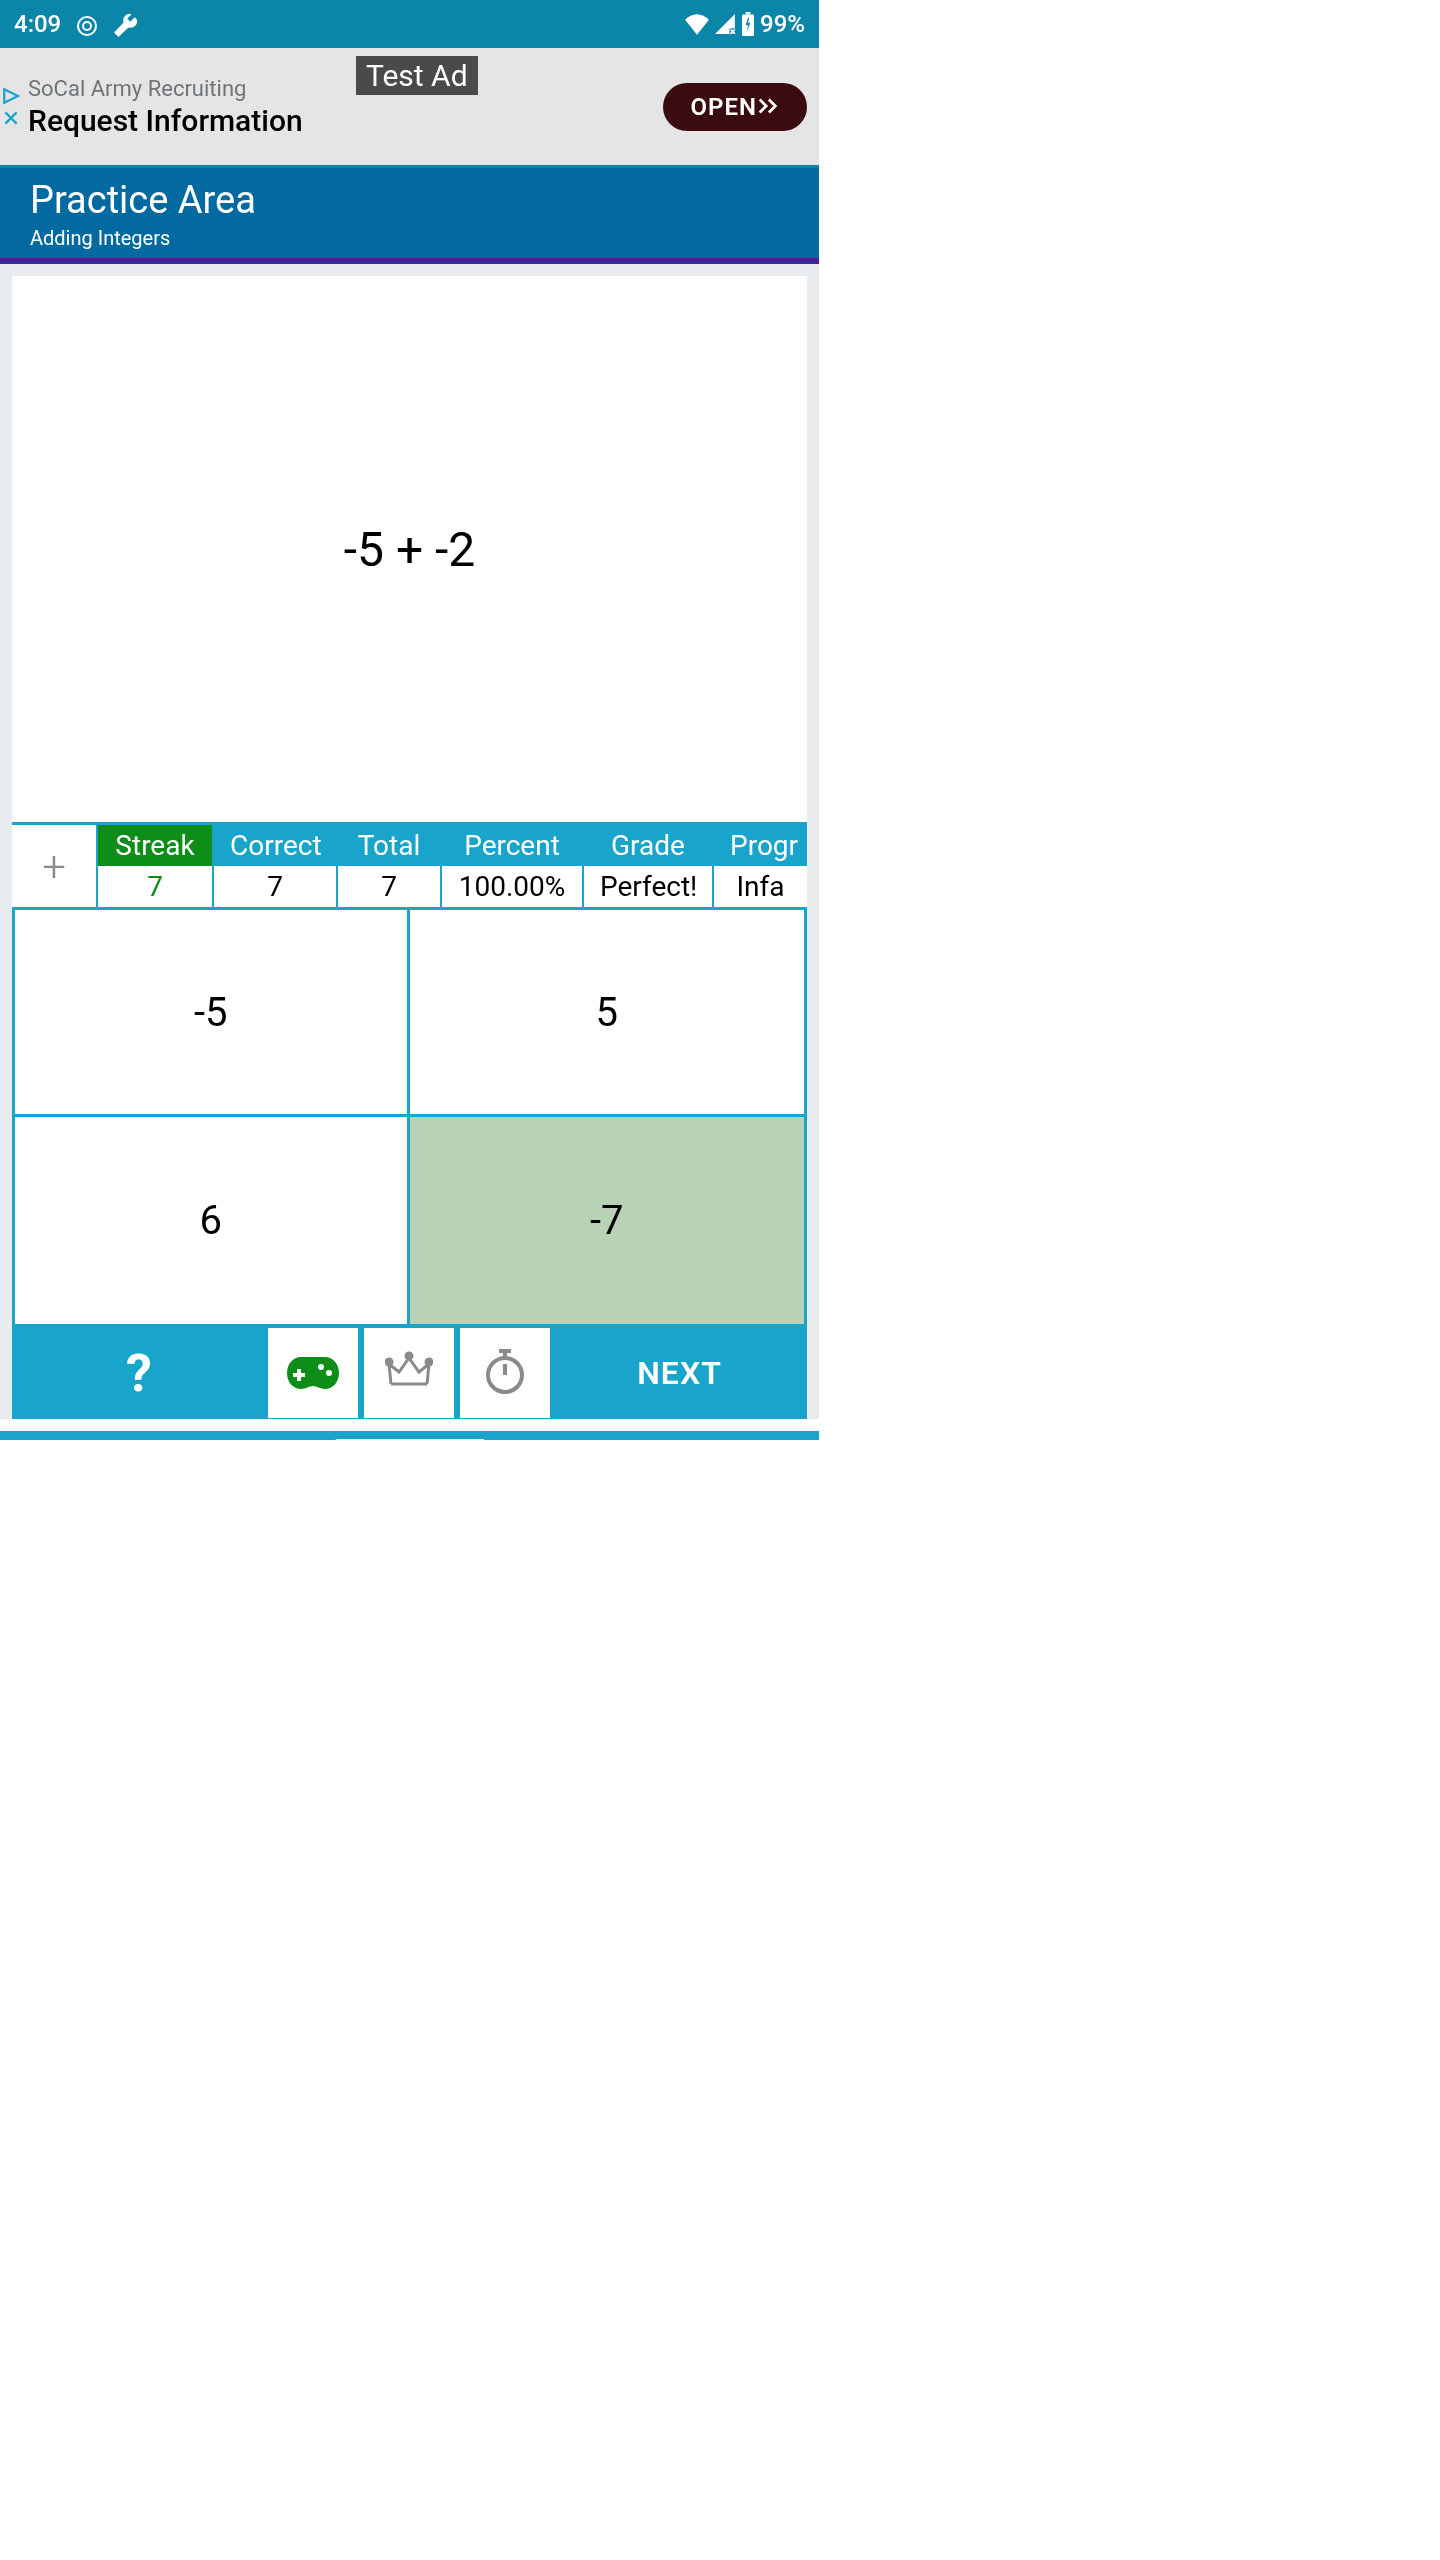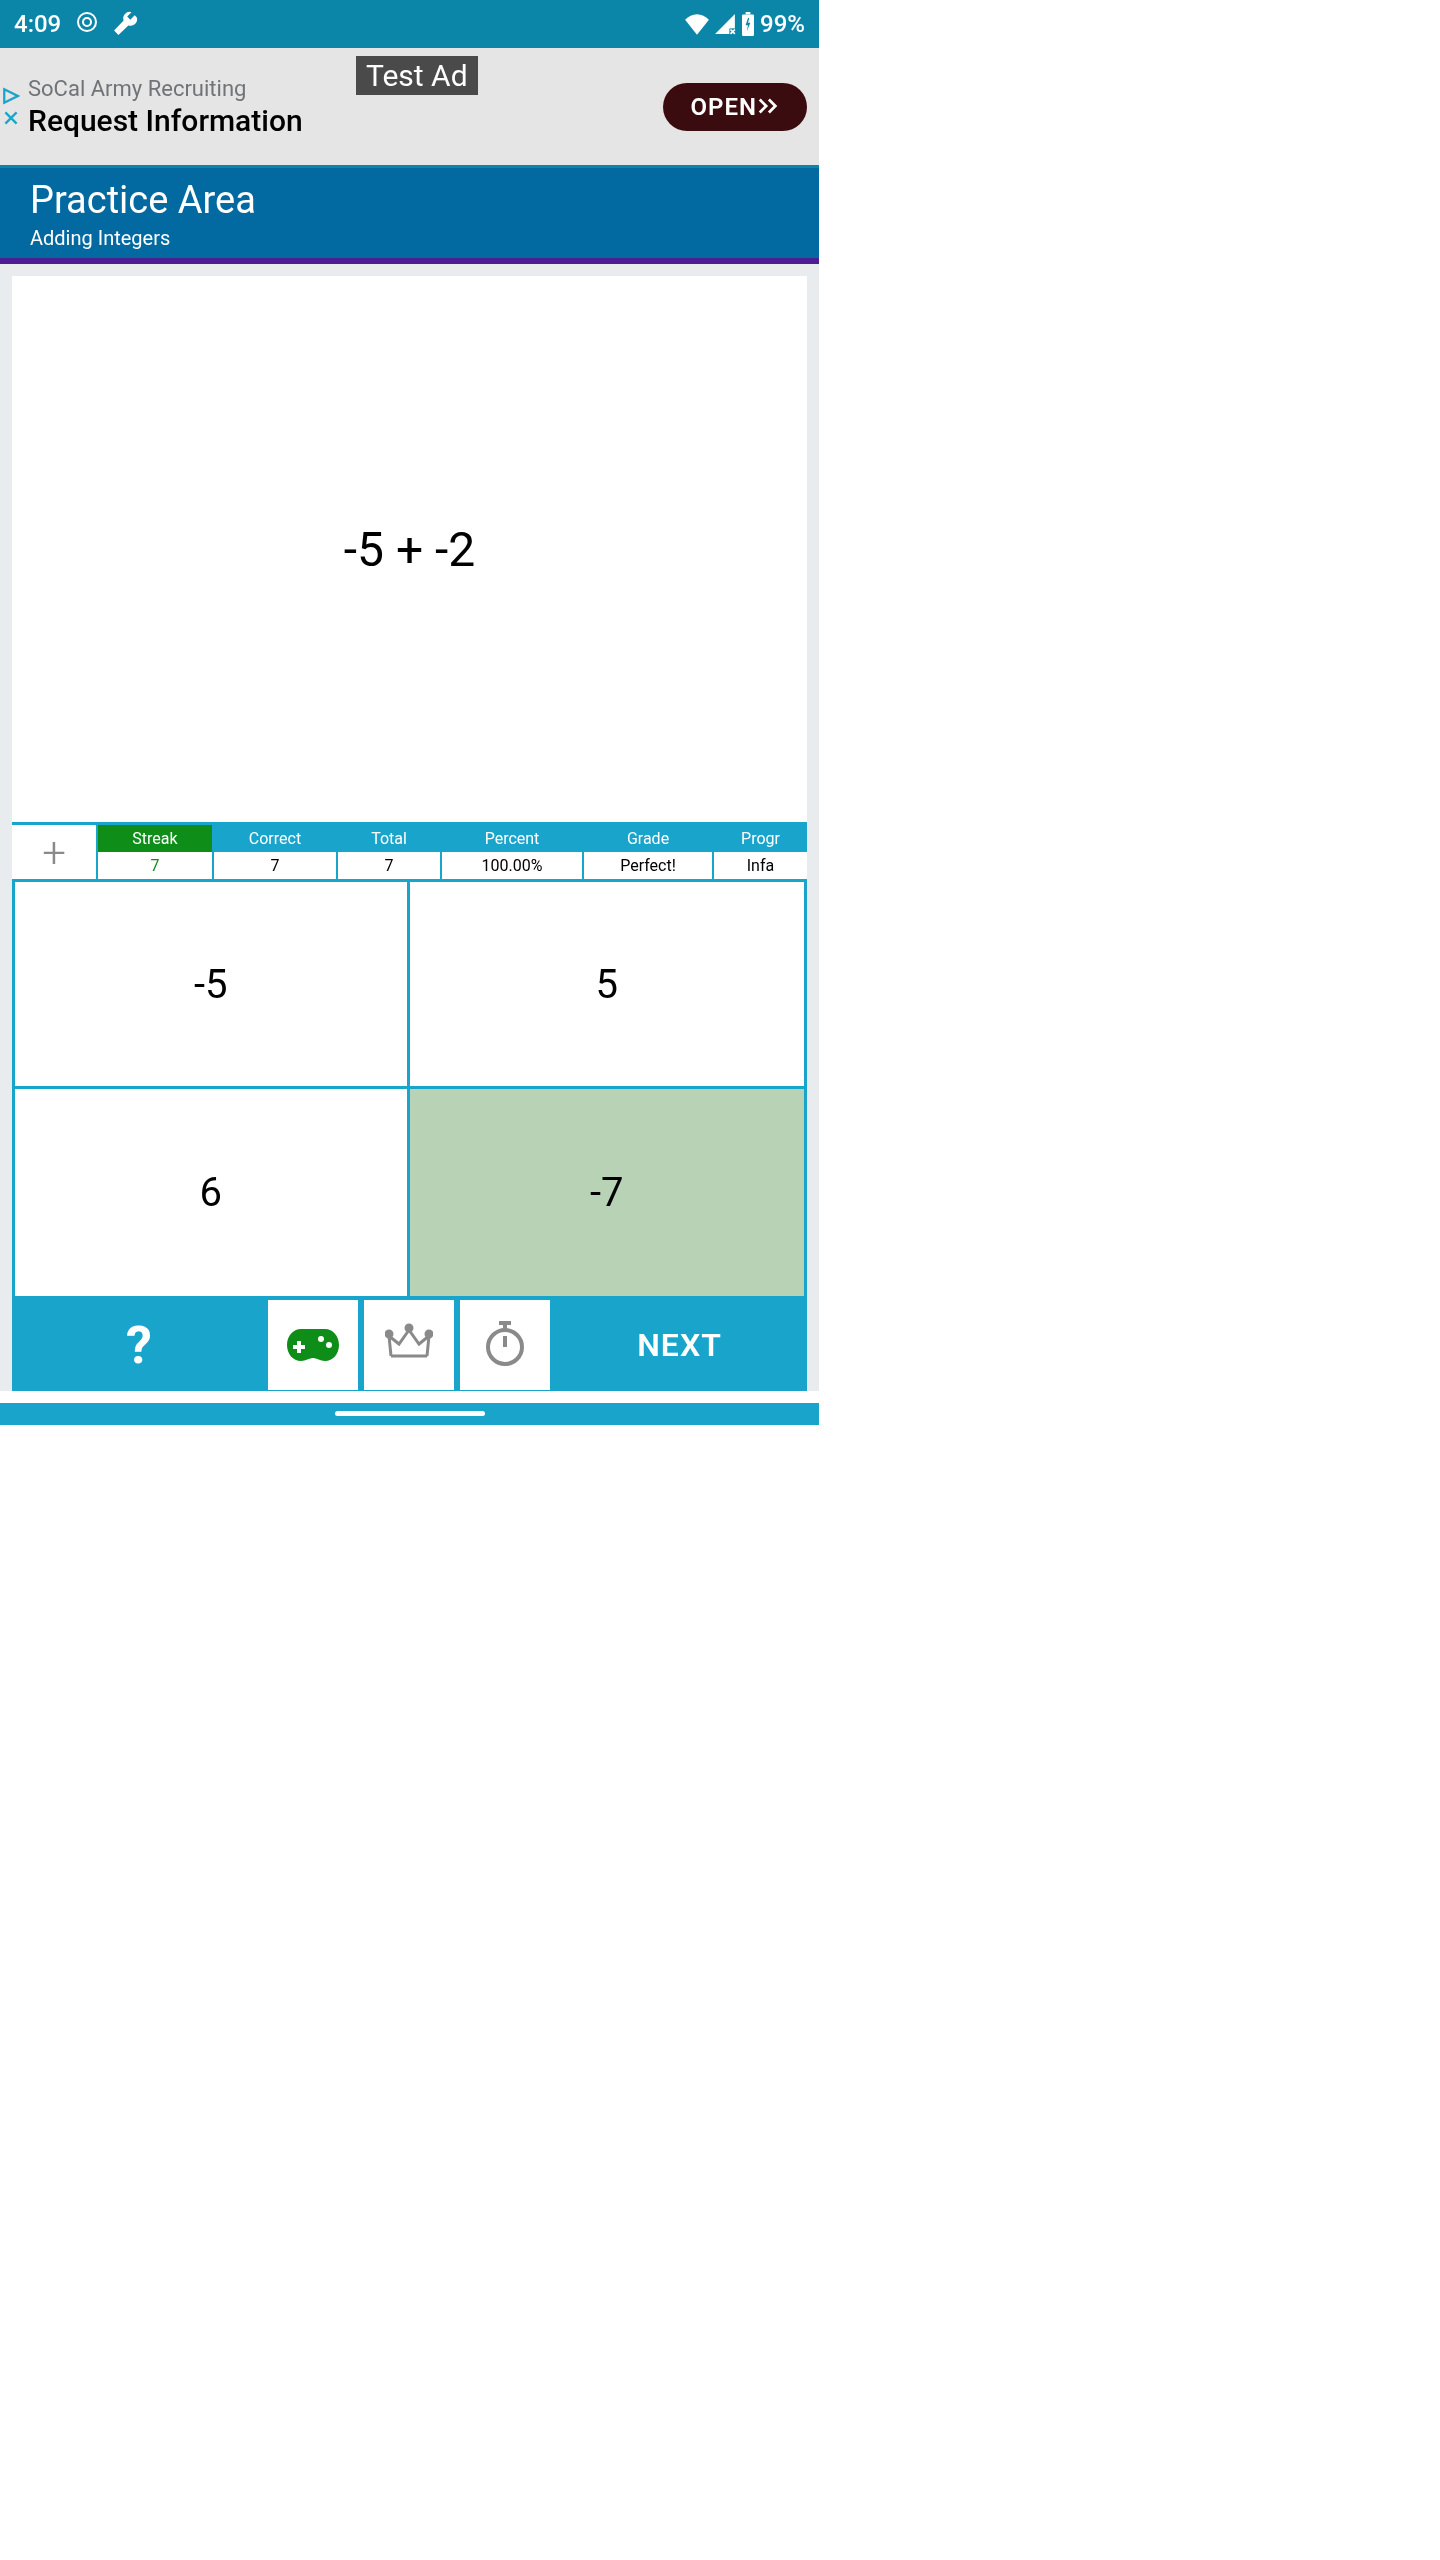--- a/index.html
+++ b/index.html
@@ -1,20 +1,20 @@
 <!DOCTYPE html>
 <html><head>
 <meta charset="utf-8">
 <style>
   * { margin: 0; padding: 0; box-sizing: border-box; }
   html, body { width: 819px; height: 1440px; background: #fff; font-family: Roboto, Arial, sans-serif; overflow: hidden; }
 
   
   .status-bar { background: #0b86a8; height: 48px; display: flex; align-items: center; justify-content: space-between; padding: 0 14px; color: #fff; font-size: 24px; font-weight: 500; }
-  .status-left { display: flex; align-items: flex-start; gap: 14px; }
+  .status-left { display: flex; align-items: flex-end; gap: 14px; }
   .status-right { display: flex; align-items: center; gap: 4px; }
   .status-icon { display: inline-flex; }
 
   
   .ad-banner { background: #e5e5e5; height: 120px; border-bottom: 3px solid #0b86a8; position: relative; display: flex; align-items: center; padding: 0 12px 0 28px; }
   .ad-ind { position: absolute; left: 2px; top: 50%; transform: translateY(-50%); display: flex; flex-direction: column; gap: 4px; }
   .ad-text { flex: 1; }
   .ad-line1 { color: #6f7478; font-size: 22px; }
   .ad-line2 { color: #000; font-size: 30px; font-weight: 500; margin-top: 2px; }
   .test-ad-tag { position: absolute; left: 356px; top: 8px; background: #4a4a4a; color: #fff; font-size: 30px; padding: 2px 10px; }
@@ -27,21 +27,21 @@
 
   
   .content { padding: 12px 12px 0 12px; background: #e8ecee; }
   .card { background: #fff; width: 100%; }
   .question-area { height: 546px; display: flex; align-items: center; justify-content: center; border-radius: 29px; }
   .question { font-size: 48px; color: #000; }
 
   
   .stats { display: flex; border-top: 3px solid #19a4cc; border-bottom: 3px solid #19a4cc; }
   .stat-cell { display: flex; flex-direction: column; }
-  .stat-head, .stat-val { text-align: center; padding: 4px 16px; font-size: 16px; }
+  .stat-head, .stat-val { text-align: center; padding: 4px 16px; font-size: 28px; }
   .stat-head { background: #19a4cc; color: #fff; }
   .stat-val  { background: #fff; color: #000; }
   .plus-cell { width: 86px; border-right: 2px solid #19a4cc; display: flex; align-items: center; justify-content: center; }
   .plus-cell span { color: #8a8a8a; font-size: 42px; font-weight: 300; }
   .sc-streak { width: 116px; border-right: 2px solid #19a4cc; }
   .sc-streak .stat-head { background: #0e8e18; }
   .sc-streak .stat-val  { color: #0e8e18; }
   .sc-correct { width: 124px; border-right: 2px solid #19a4cc; }
   .sc-total   { width: 104px; border-right: 2px solid #19a4cc; }
   .sc-percent { width: 142px; border-right: 2px solid #19a4cc; }

